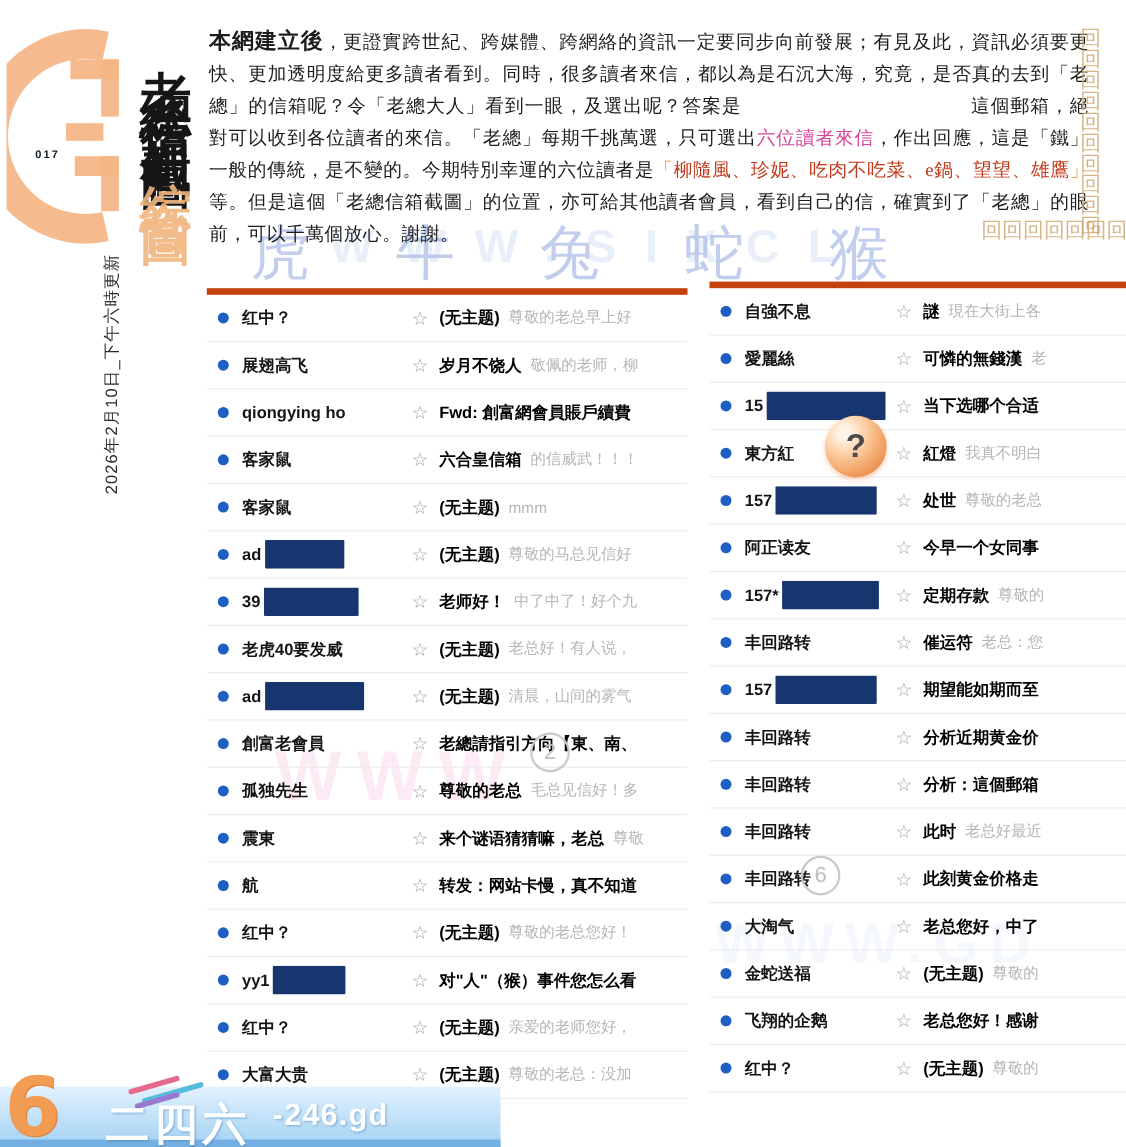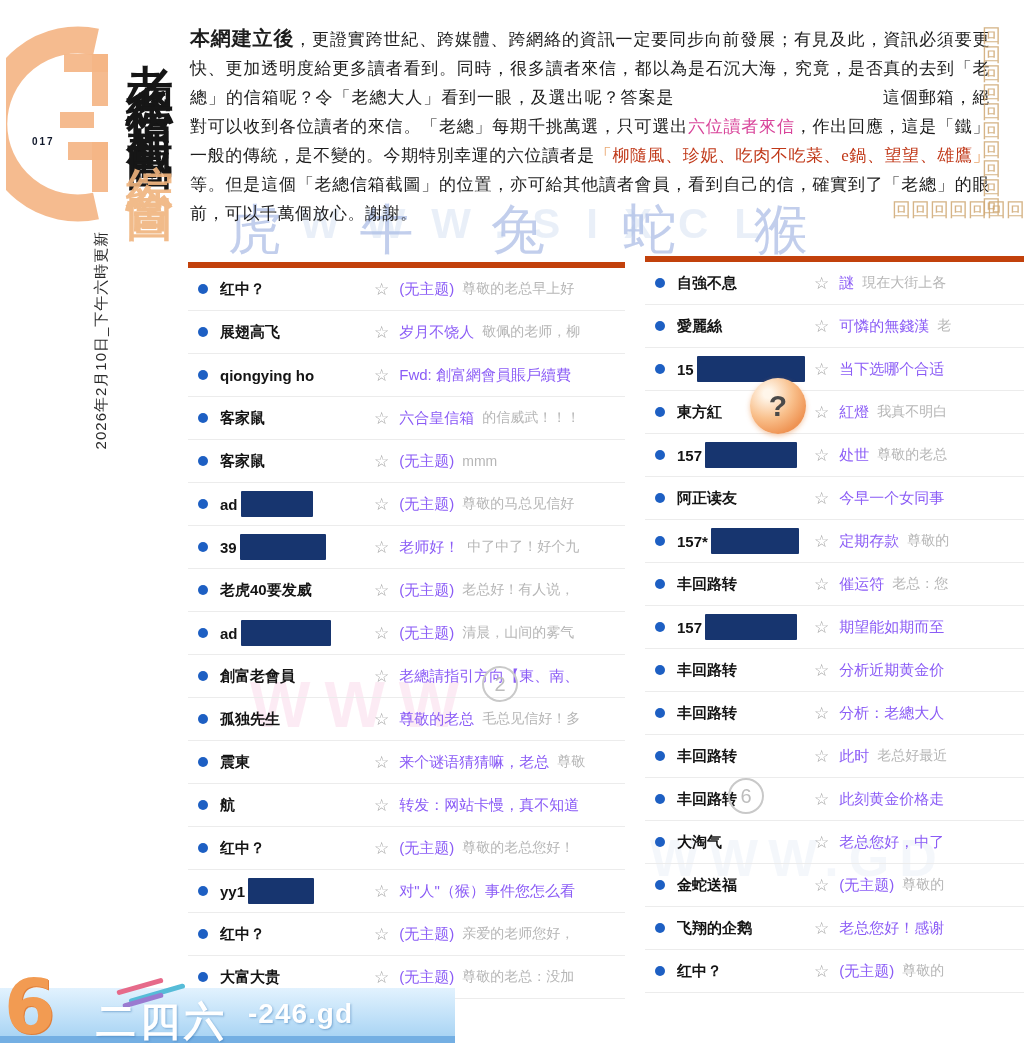--- a/index.html
+++ b/index.html
@@ -57,21 +57,21 @@
   #right-list{left:645px;top:256px;width:379px;height:732px;overflow:hidden;}
   .mail-row{display:flex;align-items:center;height:42px;border-bottom:1px solid #ececec;
       overflow:hidden;white-space:nowrap;}
   .dot{width:10px;height:10px;border-radius:50%;background:#1d5fc3;margin:0 12px 0 10px;flex:none;}
   .sender-area{display:flex;align-items:center;flex:none;overflow:hidden;}
   #left-list .sender-area{width:150px;}
   #right-list .sender-area{width:133px;}
   .sender{font-weight:bold;font-size:15px;color:#141414;}
   .redact{height:26px;background:#17356f;border-radius:1px;margin-left:3px;flex:none;}
   .star{flex:none;color:#a6a6a6;font-size:17px;margin:0 10px 0 4px;cursor:pointer;}
-  .subject{font-weight:normal;font-size:15px;color:#8b5cf6;flex:none;text-align:right;}
+  .subject{font-weight:bold;font-size:15px;color:#000000;flex:none;text-align:right;}
   .preview{font-size:14px;color:#b6b6b6;margin-left:8px;flex:none;}
 
   
   #footer-bar{position:absolute;left:0;top:988px;width:455px;height:55px;z-index:4;
       background:linear-gradient(180deg,#e2f2fe 0%,#bfe0f8 55%,#a2d0f2 100%);}
   #footer-strip{position:absolute;left:0;top:1036px;width:455px;height:7px;background:#74afe3;z-index:5;}
   #footer-6{position:absolute;left:4px;top:972px;font-size:74px;font-weight:bold;z-index:6;
       color:#f29b52;font-family:"DejaVu Sans",sans-serif;line-height:70px;
       text-shadow:1px 1px 0 #e07f3a;}
   #footer-name{position:absolute;left:96px;top:994px;z-index:6;color:#ffffff;
@@ -389,21 +389,21 @@
         </span>
         <span class="star">☆</span>
         <span class="subject">分析近期黄金价</span>
       </div>
       <div class="mail-row">
         <span class="dot"></span>
         <span class="sender-area">
           <span class="sender">丰回路转</span>
         </span>
         <span class="star">☆</span>
-        <span class="subject">分析：老總大人</span>
+        <span class="subject">分析：這個郵箱</span>
       </div>
       <div class="mail-row">
         <span class="dot"></span>
         <span class="sender-area">
           <span class="sender">丰回路转</span>
         </span>
         <span class="star">☆</span>
         <span class="subject">此时</span>
         <span class="preview">老总好最近</span>
       </div>

